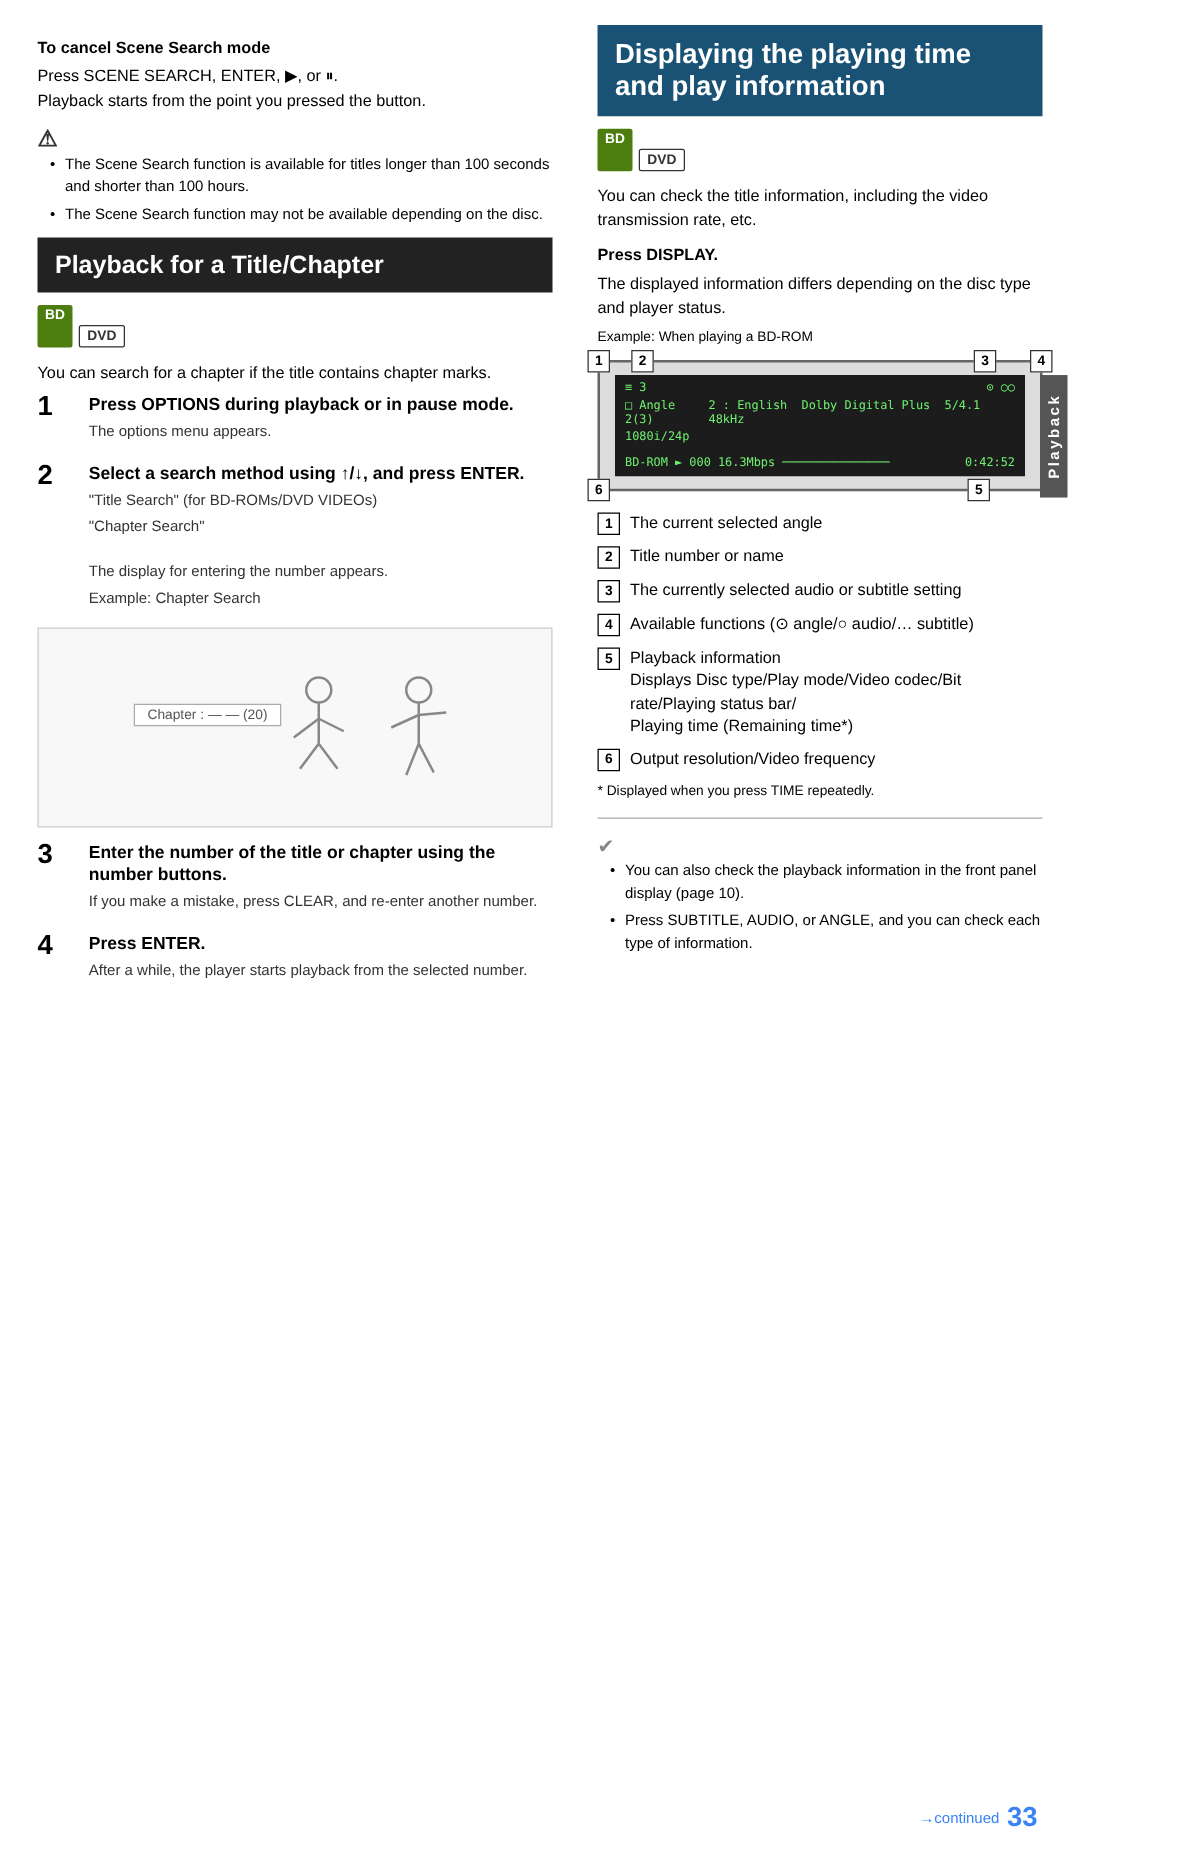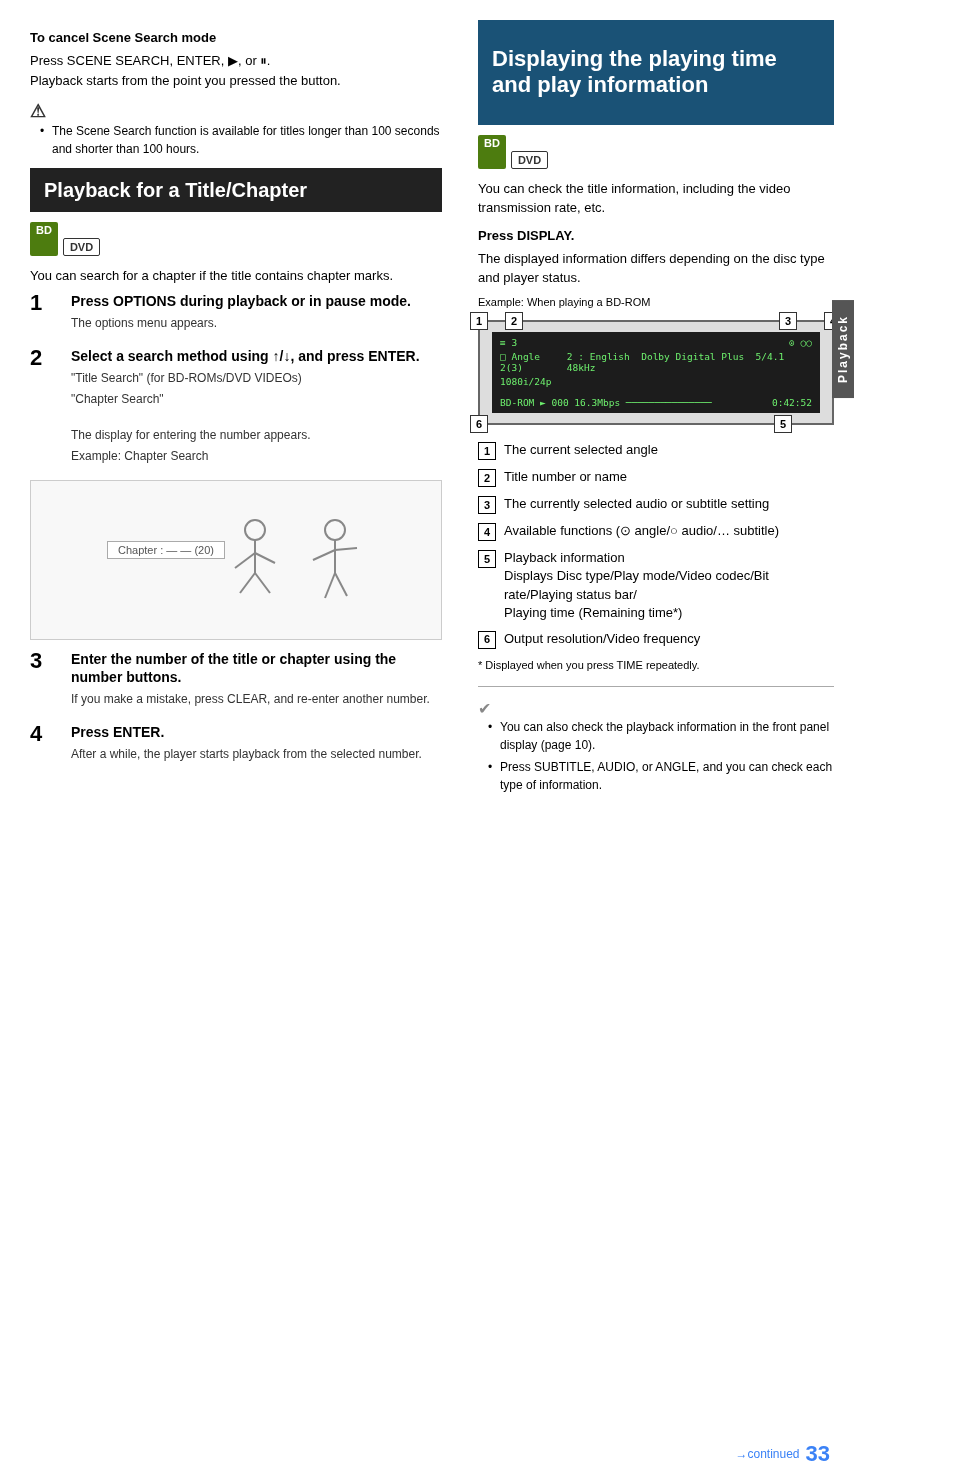--- a/index.html
+++ b/index.html
@@ -38,21 +38,21 @@
       font-weight: bold;
       padding: 10px 14px;
       margin-bottom: 10px;
       line-height: 1.2;
     }
     .section-header-right {
       background: #1a5276;
       color: #fff;
       font-size: 22px;
       font-weight: bold;
-      padding: 26px 14px;
+      padding: 10px 14px;
       margin-bottom: 10px;
       line-height: 1.2;
     }
     
     .badge-row {
       display: flex;
       gap: 5px;
       margin-bottom: 10px;
     }
     .badge-bd {
@@ -292,20 +292,21 @@
 
     <div>
       <div class="subsection-title">To cancel Scene Search mode</div>
       <p>Press SCENE SEARCH, ENTER, ▶, or ⏸.<br>Playback starts from the point you pressed the button.</p>
     </div>
 
     <div class="note-block">
       <div class="note-icon">⚠</div>
       <ul class="note-list">
         <li>The Scene Search function is available for titles longer than 100 seconds and shorter than 100 hours.</li>
+        <li>The Scene Search function may not be available depending on the disc.</li>
       </ul>
     </div>
 
     <div class="section-header">Playback for a Title/Chapter</div>
 
     <div class="badge-row">
       <span class="badge-bd">BD</span>
       <span class="badge-dvd">DVD</span>
     </div>
 

